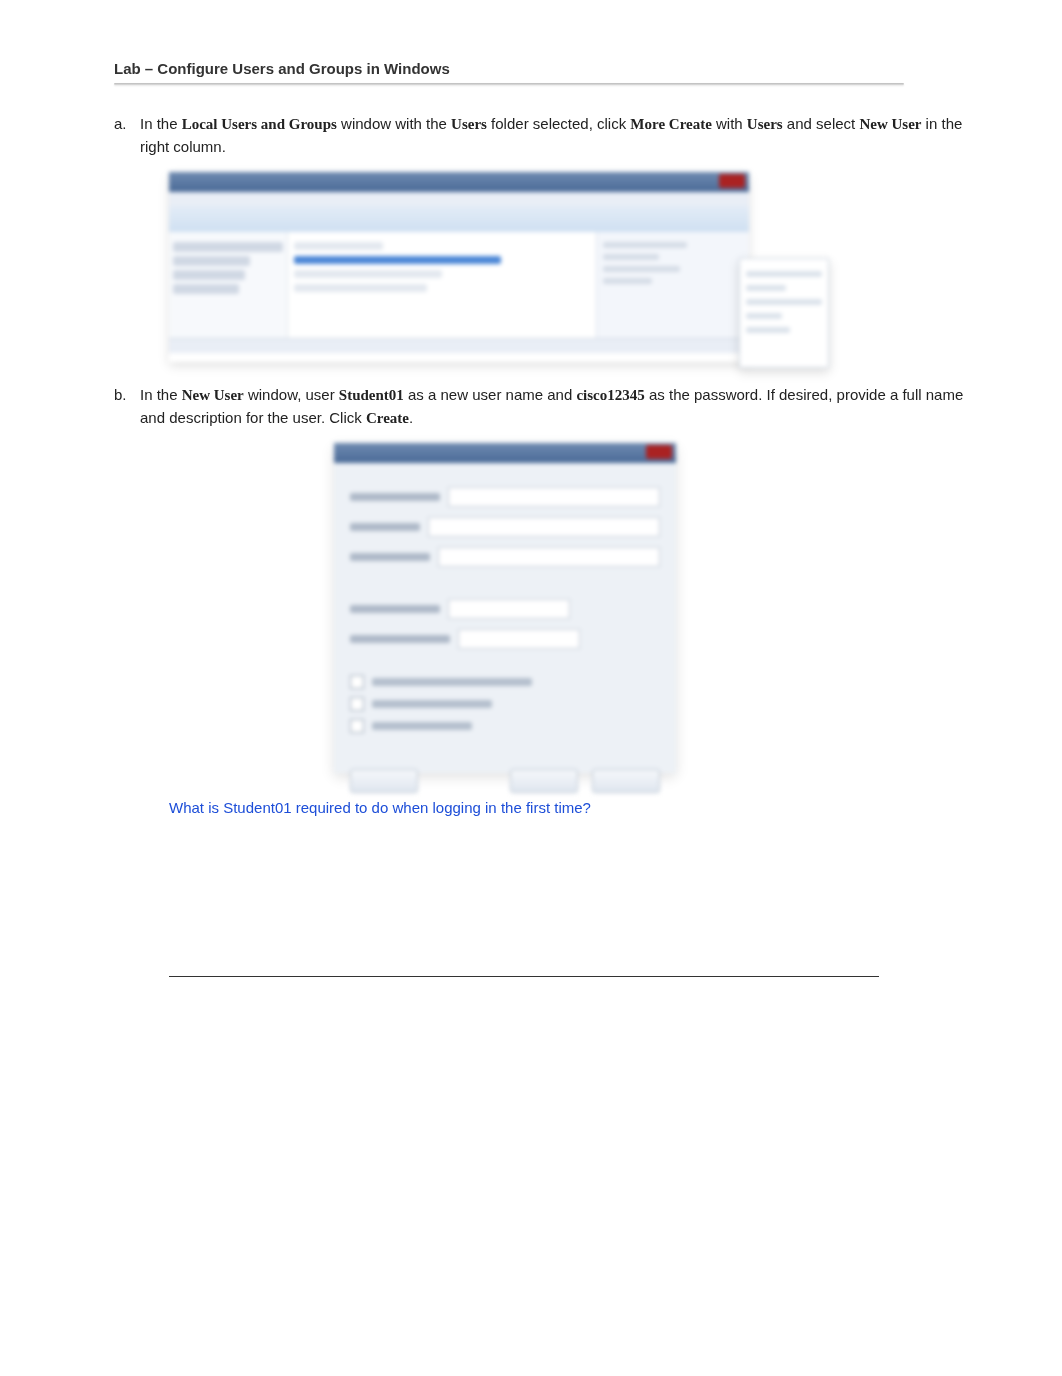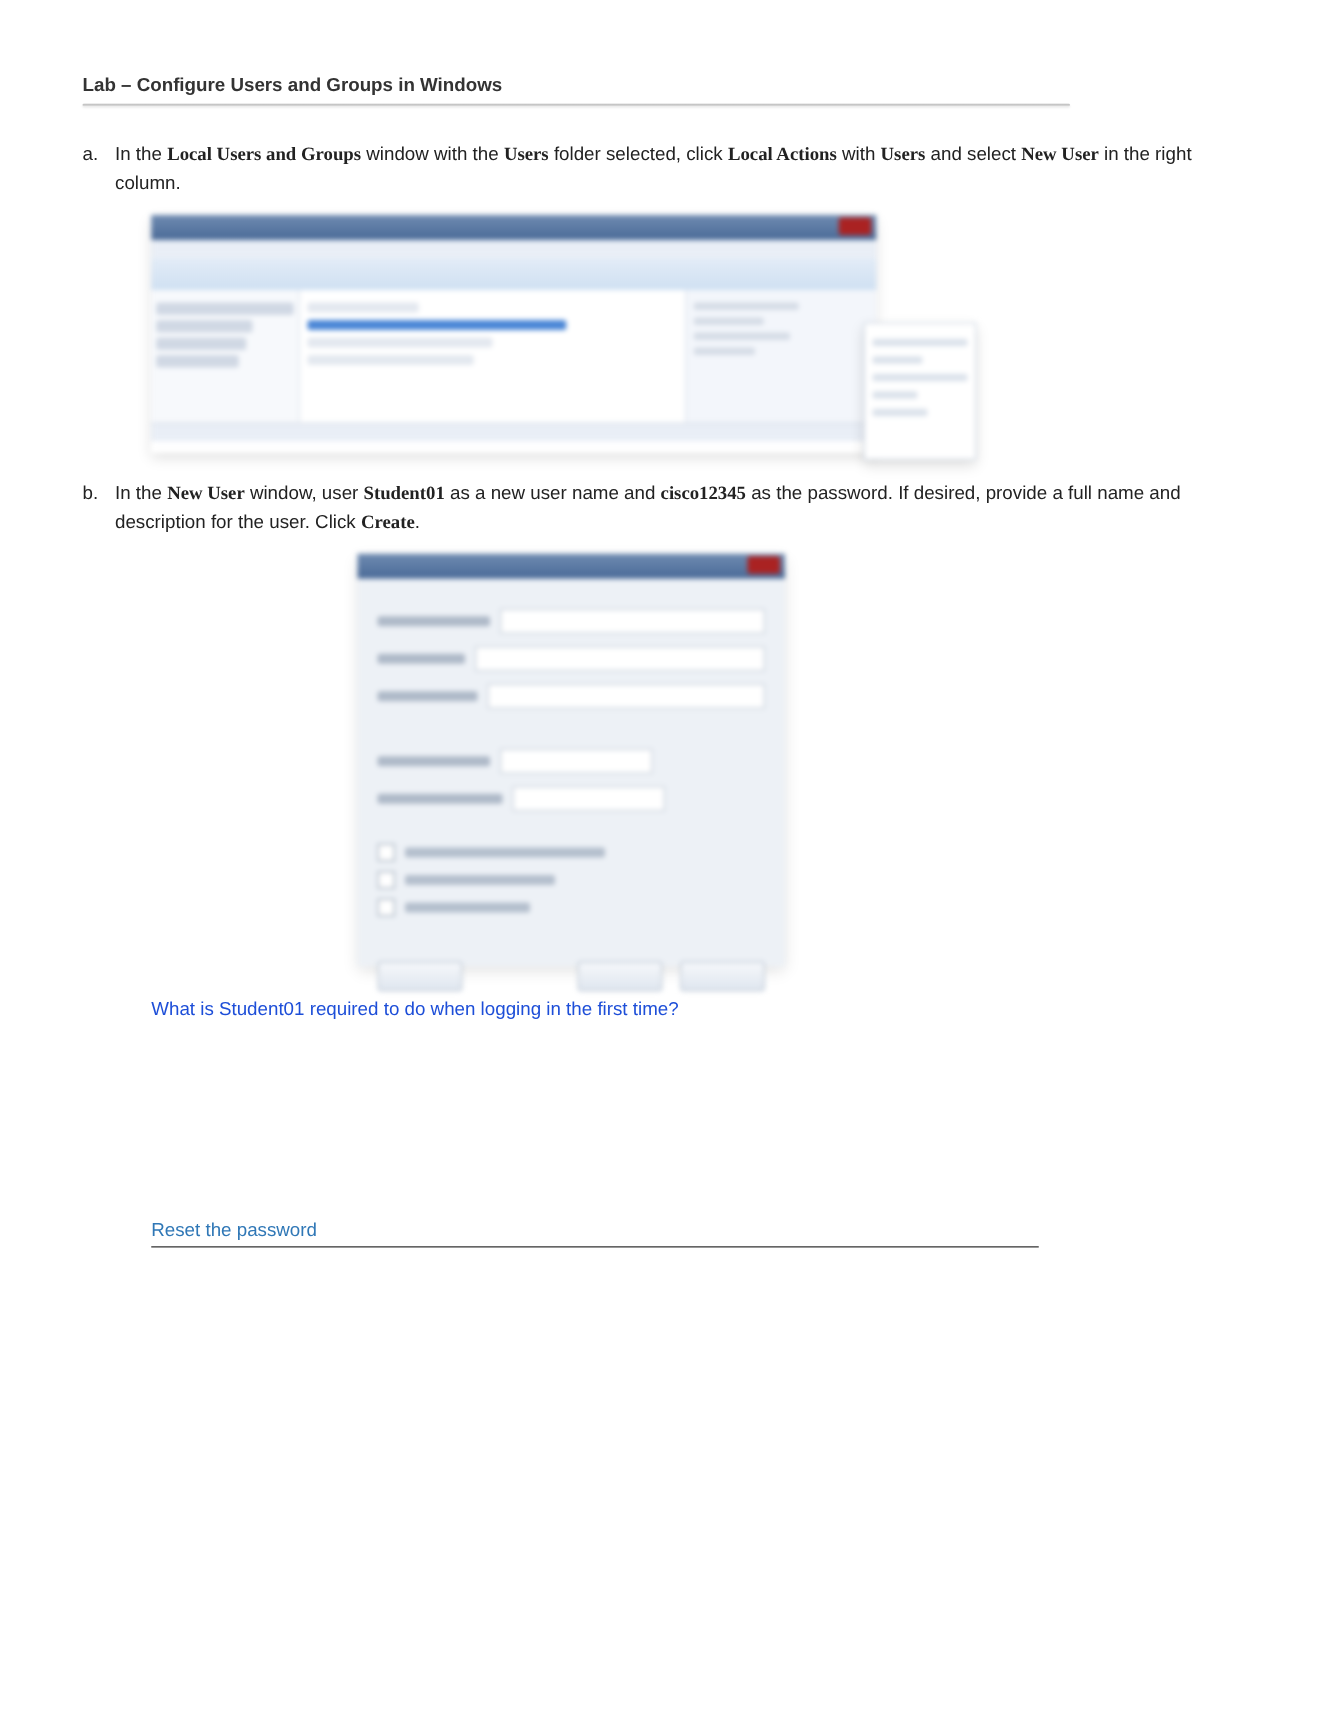--- a/index.html
+++ b/index.html
@@ -4,22 +4,21 @@
 <style>
   body {
     margin: 0;
     background: #ffffff;
     font-family: Arial, Helvetica, sans-serif;
     width: 1062px;
     height: 1376px;
     position: relative;
   }
   .page {
-    padding: 60px 95px 40px 42px;
-    margin-left: 24px;
+    padding: 60px 95px 40px 114px;
   }
   .lab-title {
     font-size: 15px;
     font-weight: bold;
     color: #333;
     margin-bottom: 6px;
   }
   .title-rule {
     height: 2px;
     background: linear-gradient(#bbb, #ddd);
@@ -231,21 +230,21 @@
 </head>
 <body>
 
 <div class="page">
   <div class="lab-title">Lab – Configure Users and Groups in Windows</div>
   <div class="title-rule"></div>
 
   <div class="step">
     <div class="step-letter">a.</div>
     <div class="step-body">
-      <span>In the </span><span class="bold">Local Users and Groups</span><span> window with the </span><span class="bold">Users</span><span> folder selected, click </span><span class="bold">Local Actions</span><span> with </span><span class="bold">Users</span><span> and select </span><span class="bold">New User</span><span> in the right column.</span>
+      <span>In the </span><span class="bold">Local Users and Groups</span><span> window with the </span><span class="bold">Users</span><span> folder selected, click </span><span class="bold">More Create</span><span> with </span><span class="bold">Users</span><span> and select </span><span class="bold">New User</span><span> in the right column.</span>
     </div>
   </div>
 
   <div class="shot1-wrap">
     <div class="shot1">
       <div class="titlebar">
           <div class="closebtn"></div>
         </div>
       <div class="menubar"></div>
       <div class="toolbar"></div>
@@ -331,15 +330,14 @@
       <div class="btns">
         <div class="helpbtn"></div>
         <div class="btn"></div>
         <div class="btn"></div>
       </div>
     </div>
   </div>
 
   <div class="question">What is Student01 required to do when logging in the first time?</div>
 
-  <div class="answer">Reset the password</div>
   <div class="answer-rule"></div>
 </div>
 
 </body></html>

